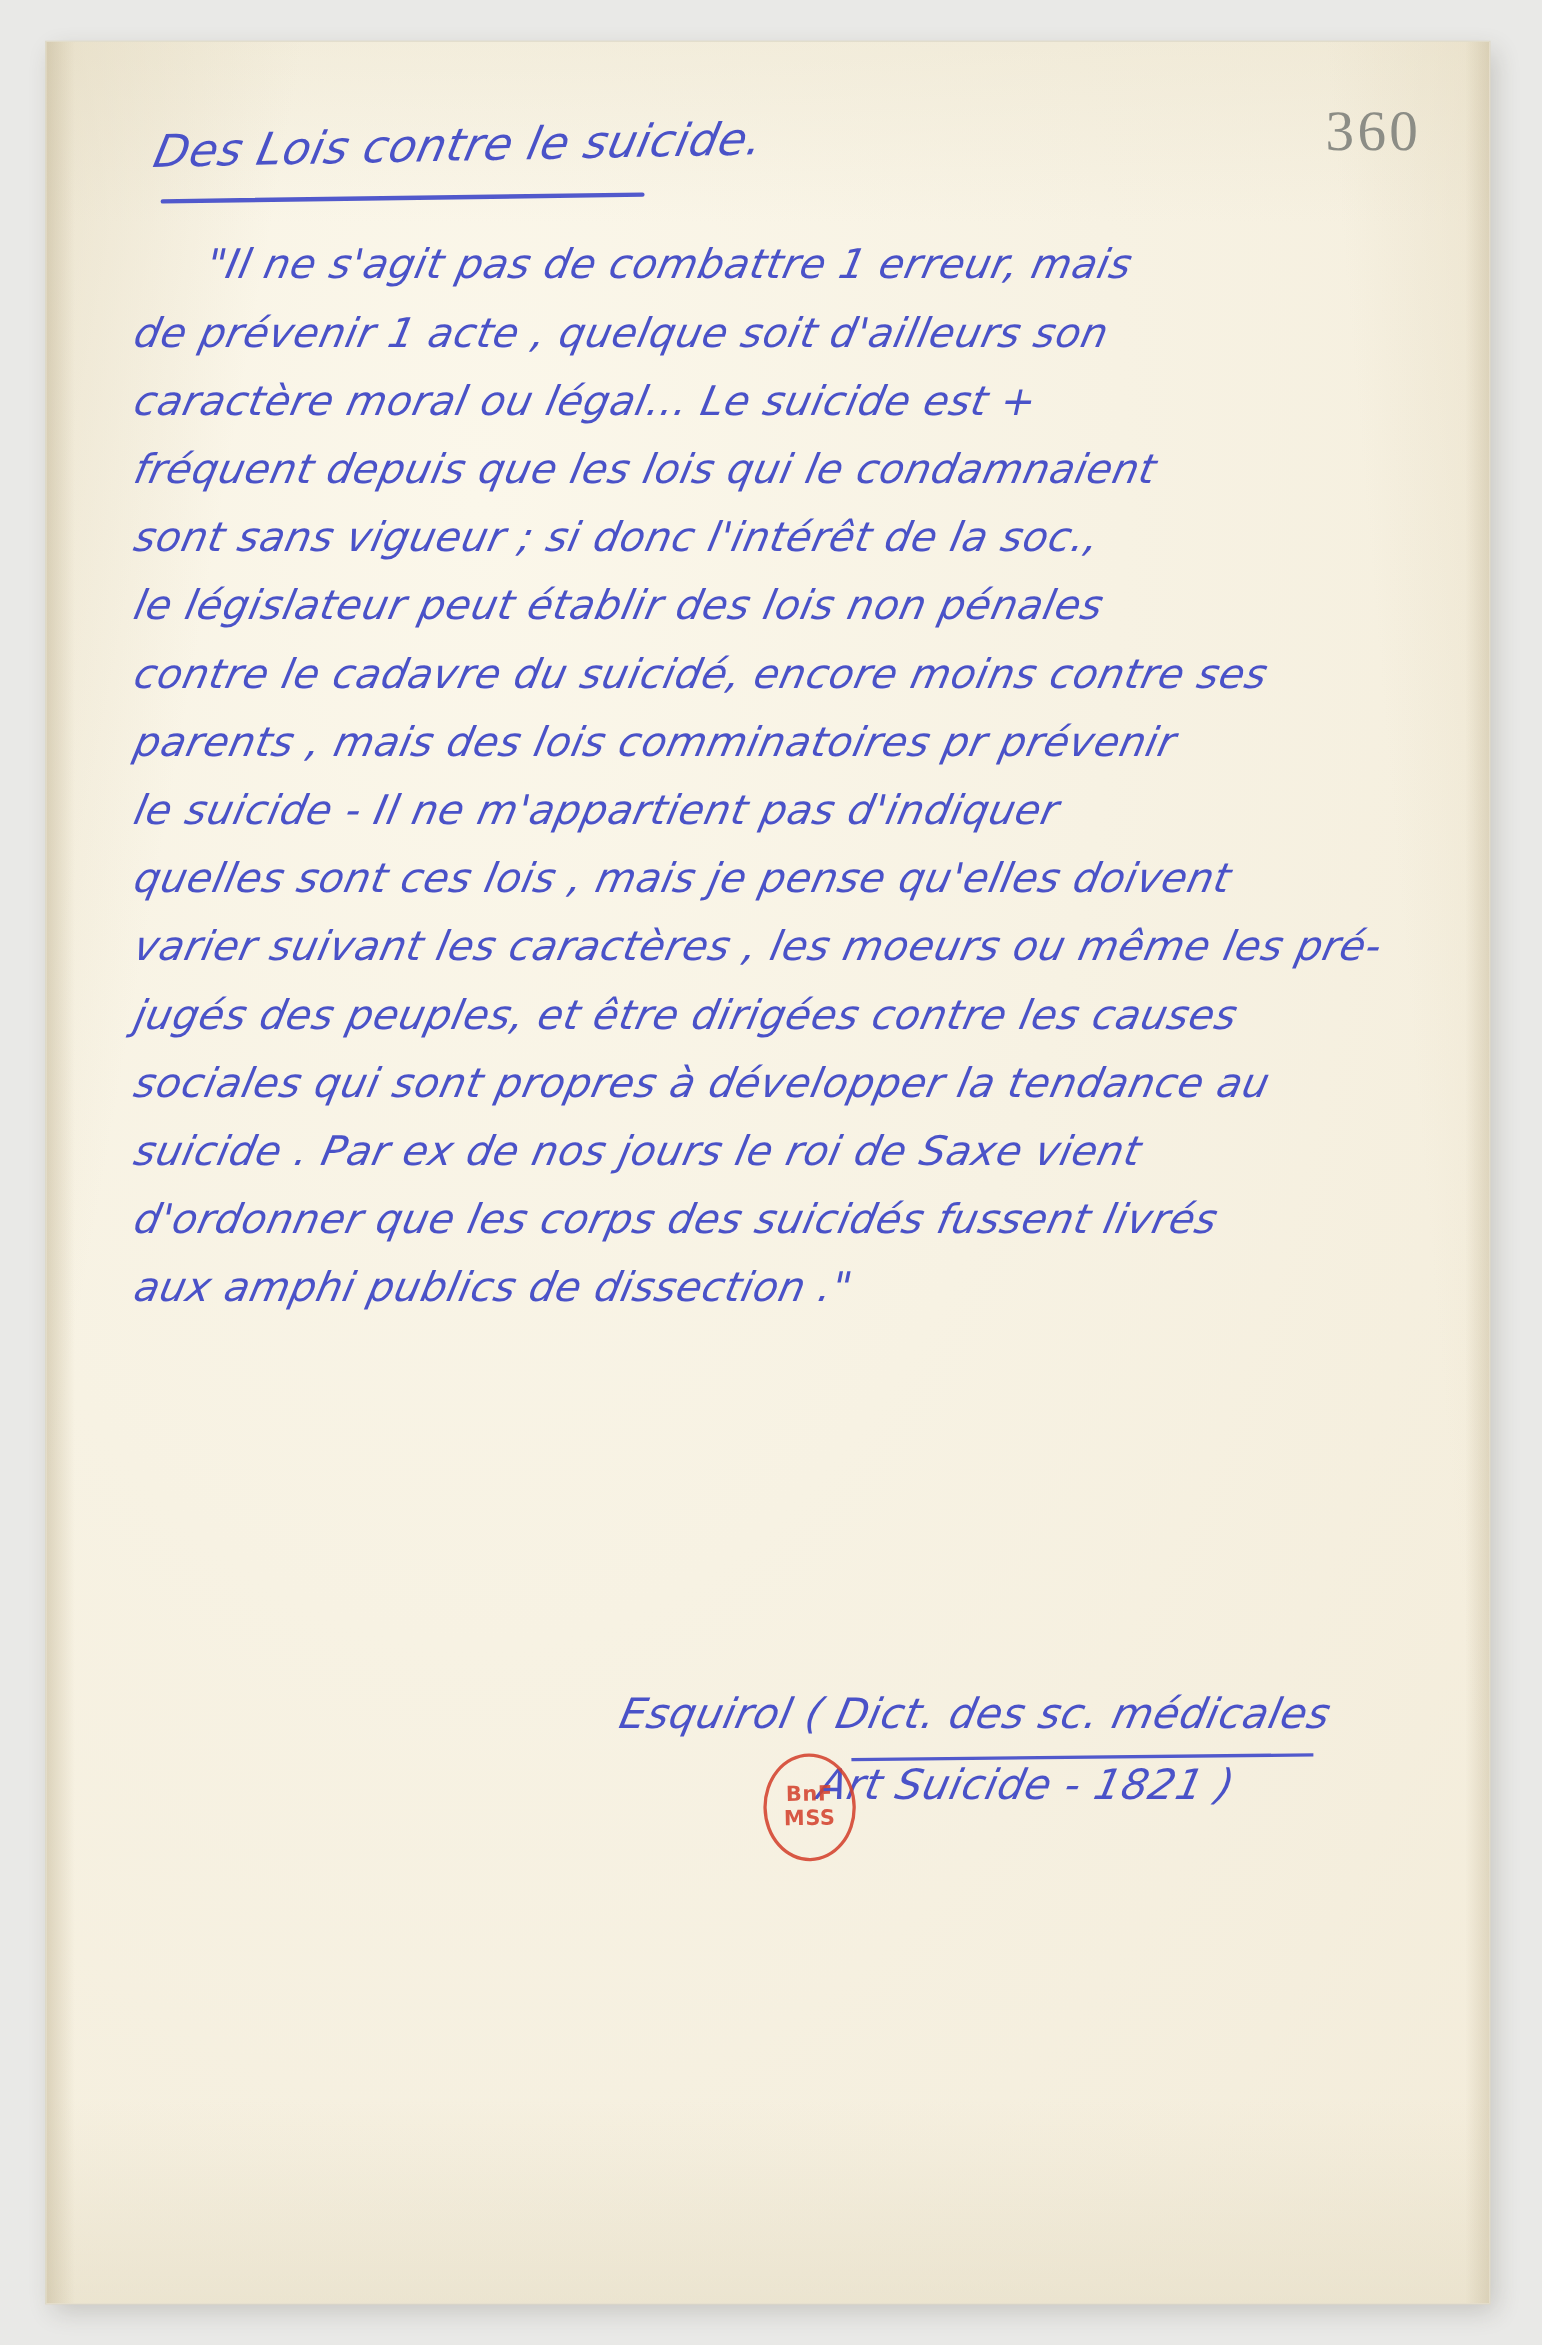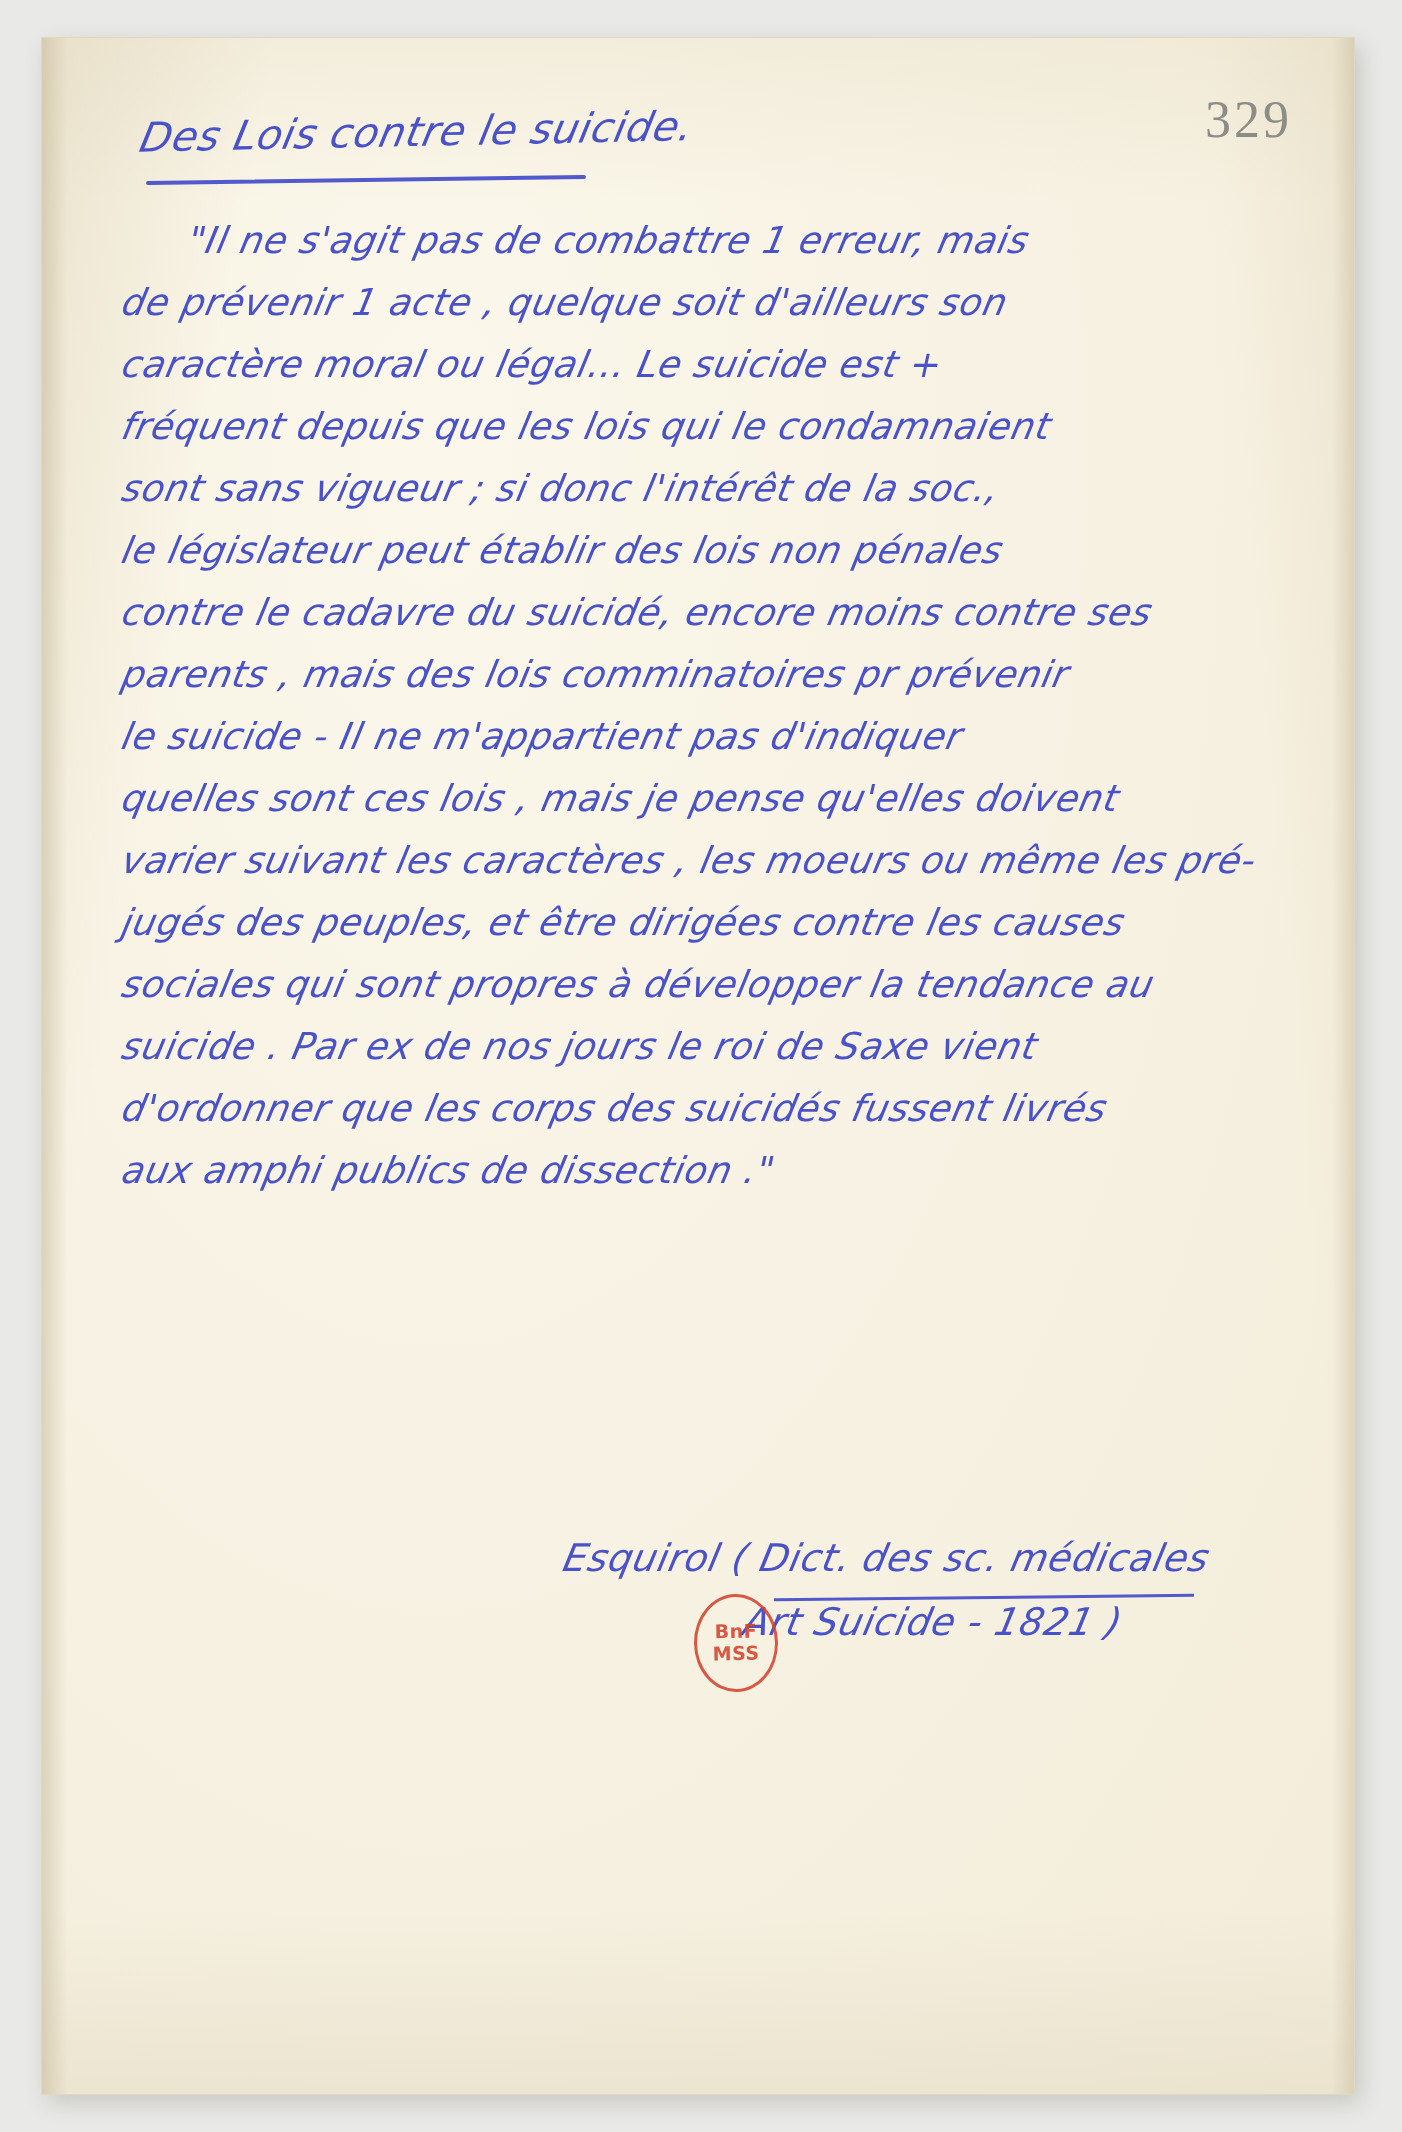--- a/index.html
+++ b/index.html
@@ -170,21 +170,21 @@
 </style>
 </head>
 <body>
 
 <div class="viewer">
 
   <div class="page">
     <div class="page-edge-left"></div>
     <div class="page-edge-right"></div>
 
-    <div class="folio-number">329</div>
+    <div class="folio-number">360</div>
 
     <div class="ink title">Des Lois contre le suicide.</div>
     <div class="title-underline"></div>
 
     <div class="body-text">
       <div class="ink line indent">"Il ne s'agit pas de combattre 1 erreur, mais</div>
       <div class="ink line">de prévenir 1 acte , quelque soit d'ailleurs son</div>
       <div class="ink line">caractère moral ou légal... Le suicide est +</div>
       <div class="ink line">fréquent depuis que les lois qui le condamnaient</div>
       <div class="ink line">sont sans vigueur ; si donc l'intérêt de la soc.,</div>

